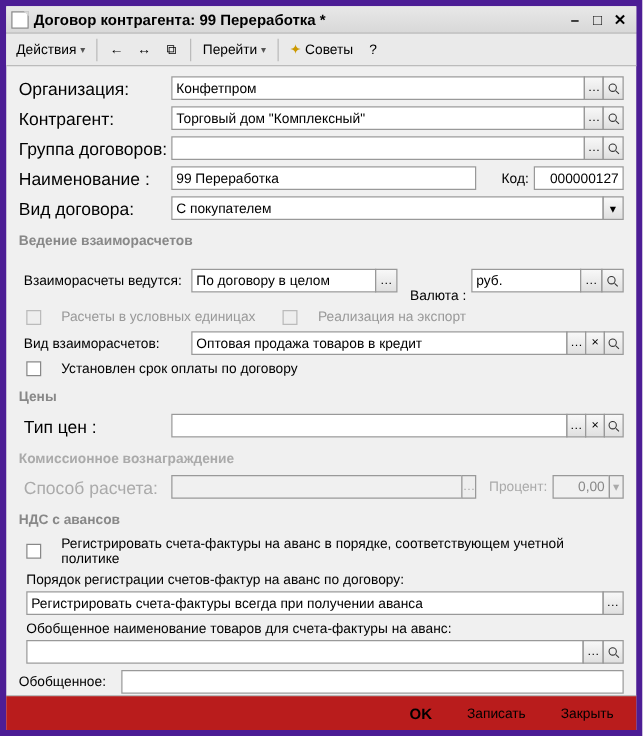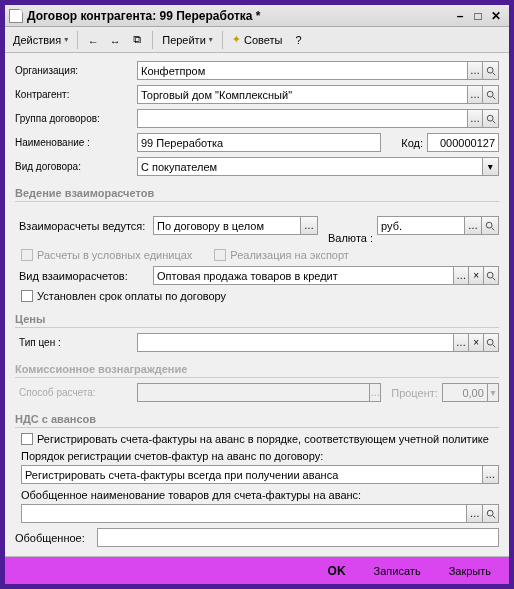--- a/index.html
+++ b/index.html
@@ -9,35 +9,35 @@
   .titlebar .doc-icon { width: 14px; height: 14px; border: 1px solid #888; background: #fff; margin-right: 4px; position: relative; }
   .titlebar .doc-icon::after { content:""; position:absolute; right:-1px; top:-1px; border-top:4px solid #d8d8d8; border-left:4px solid transparent; }
   .titlebar .title-text { flex: 1; font-weight: bold; font-size: 12px; }
   .titlebar .win-btn { width: 18px; height: 16px; display: inline-flex; align-items: center; justify-content: center; font-size: 12px; font-weight: bold; cursor: pointer; }
   .toolbar { height: 26px; background: #eaeaea; border-bottom: 1px solid #bbb; display: flex; align-items: center; padding: 0 4px; gap: 2px; }
   .tb-btn { height: 20px; min-width: 20px; border: 1px solid transparent; display: inline-flex; align-items: center; justify-content: center; padding: 0 3px; cursor: pointer; font-size: 11px; border-radius: 2px; }
   .tb-sep { width:1px; height:18px; background:#bbb; margin:0 3px; }
   .drop::after { content:"▾"; font-size:8px; margin-left:3px; color:#555; }
   .form-body { flex:1; padding: 8px 10px 4px 10px; overflow: hidden; display:flex; flex-direction:column; }
   .row { display:flex; align-items:center; margin-bottom:5px; }
-  .lbl { width: 122px; font-size:10px; color:#000; }
+  .lbl { width: 122px; font-size:14px; color:#000; }
   .lbl-sm { width: 138px; font-size:11px; }
   .lbl-indent { padding-left: 4px; }
   .fld { flex:1; display:flex; align-items:center; }
   input[type=text], .text-input { height:19px; border:1px solid #999; background:#fff; padding:0 3px; font-size:11px; width:100%; }
   .text-input.ro { background:#f0f0f0; color:#888; }
   .btn-ellipsis, .btn-mag, .btn-x, .btn-dd { height:19px; width:18px; border:1px solid #999; background:linear-gradient(#f8f8f8,#e0e0e0); display:inline-flex; align-items:center; justify-content:center; font-size:10px; cursor:pointer; margin-left:-1px; }
   .btn-mag svg { width:10px; height:10px; }
   .section-title { font-size:11px; font-weight:bold; color:#888; margin:6px 0 2px 0; }
   .hr { height:1px; background:#ccc; margin-bottom:5px; }
-  .chk { display:inline-flex; align-items:center; gap:4px; font-size:11px; }
+  .chk { display:inline-flex; align-items:center; gap:16px; font-size:11px; }
   .chk .box { width:12px; height:12px; border:1px solid #888; background:#fff; }
   .chk.disabled { color:#999; }
   .chk.disabled .box { background:#eee; border-color:#bbb; }
-  .footer { height: 28px; border-top:1px solid #bbb; background:#d946ef; display:flex; align-items:center; justify-content:flex-end; padding:0 8px; gap:8px; }
+  .footer { height: 28px; border-top:1px solid #bbb; background:#b91c1c; display:flex; align-items:center; justify-content:flex-end; padding:0 8px; gap:8px; }
   .btn { height:20px; padding:0 10px; border:1px solid #999; background:linear-gradient(#fdfdfd,#e4e4e4); font-size:11px; cursor:pointer; border-radius:2px; }
   .btn.primary { font-weight:bold; border:none; background:none; }
   .disabled-section { color:#aaa; }
   .smalllbl { font-size:11px; margin-right:4px; }
 </style>
 </head>
 <body>
 
 <div class="window">
 

